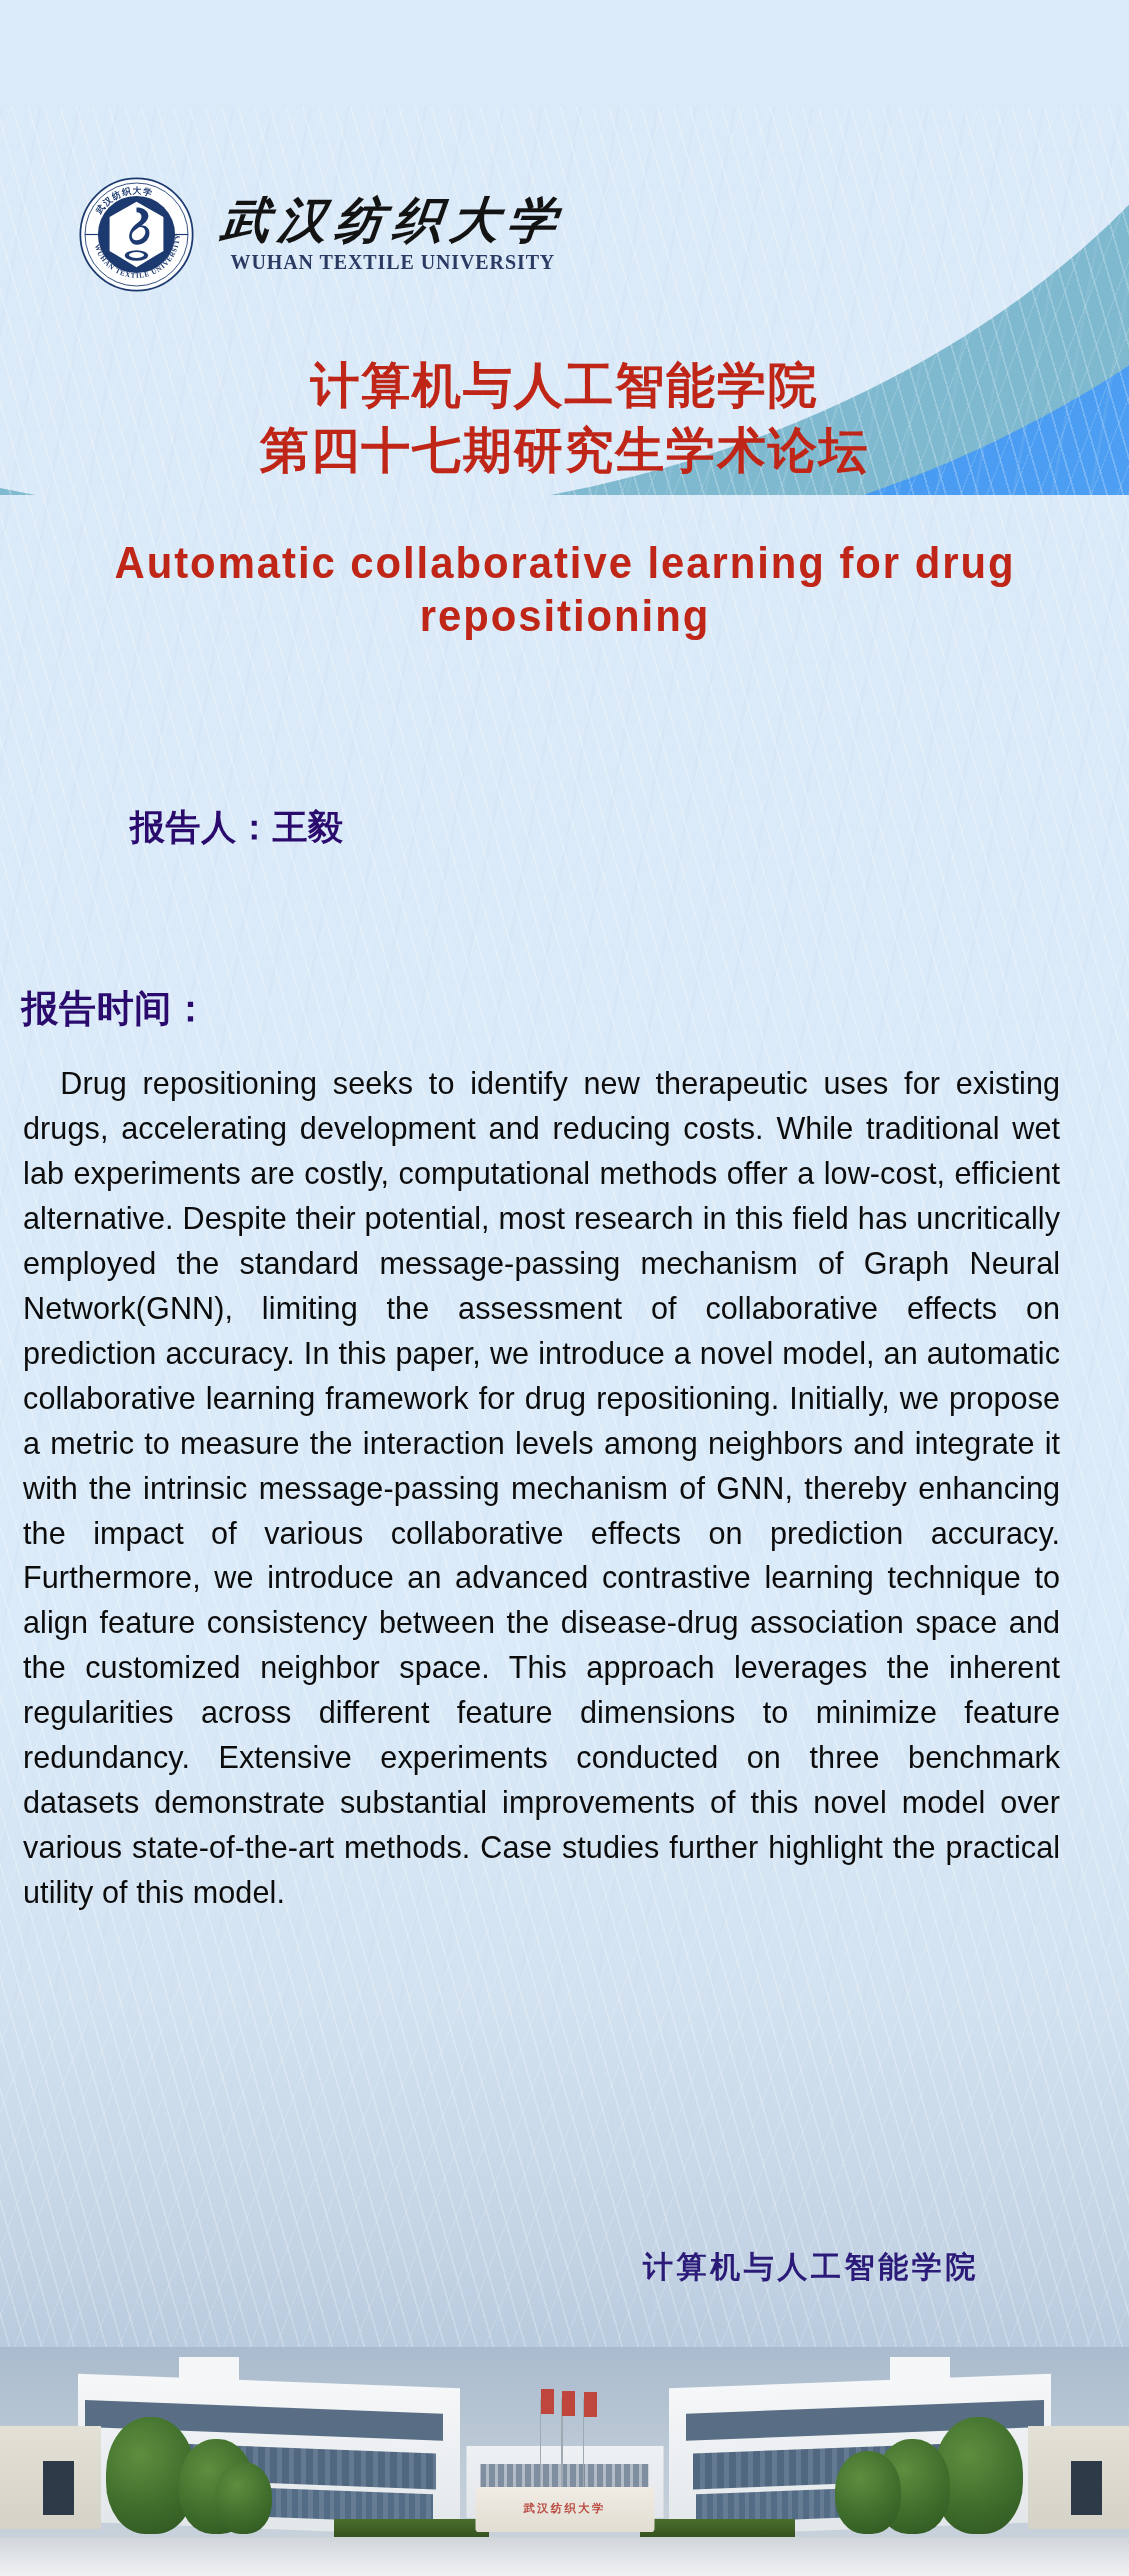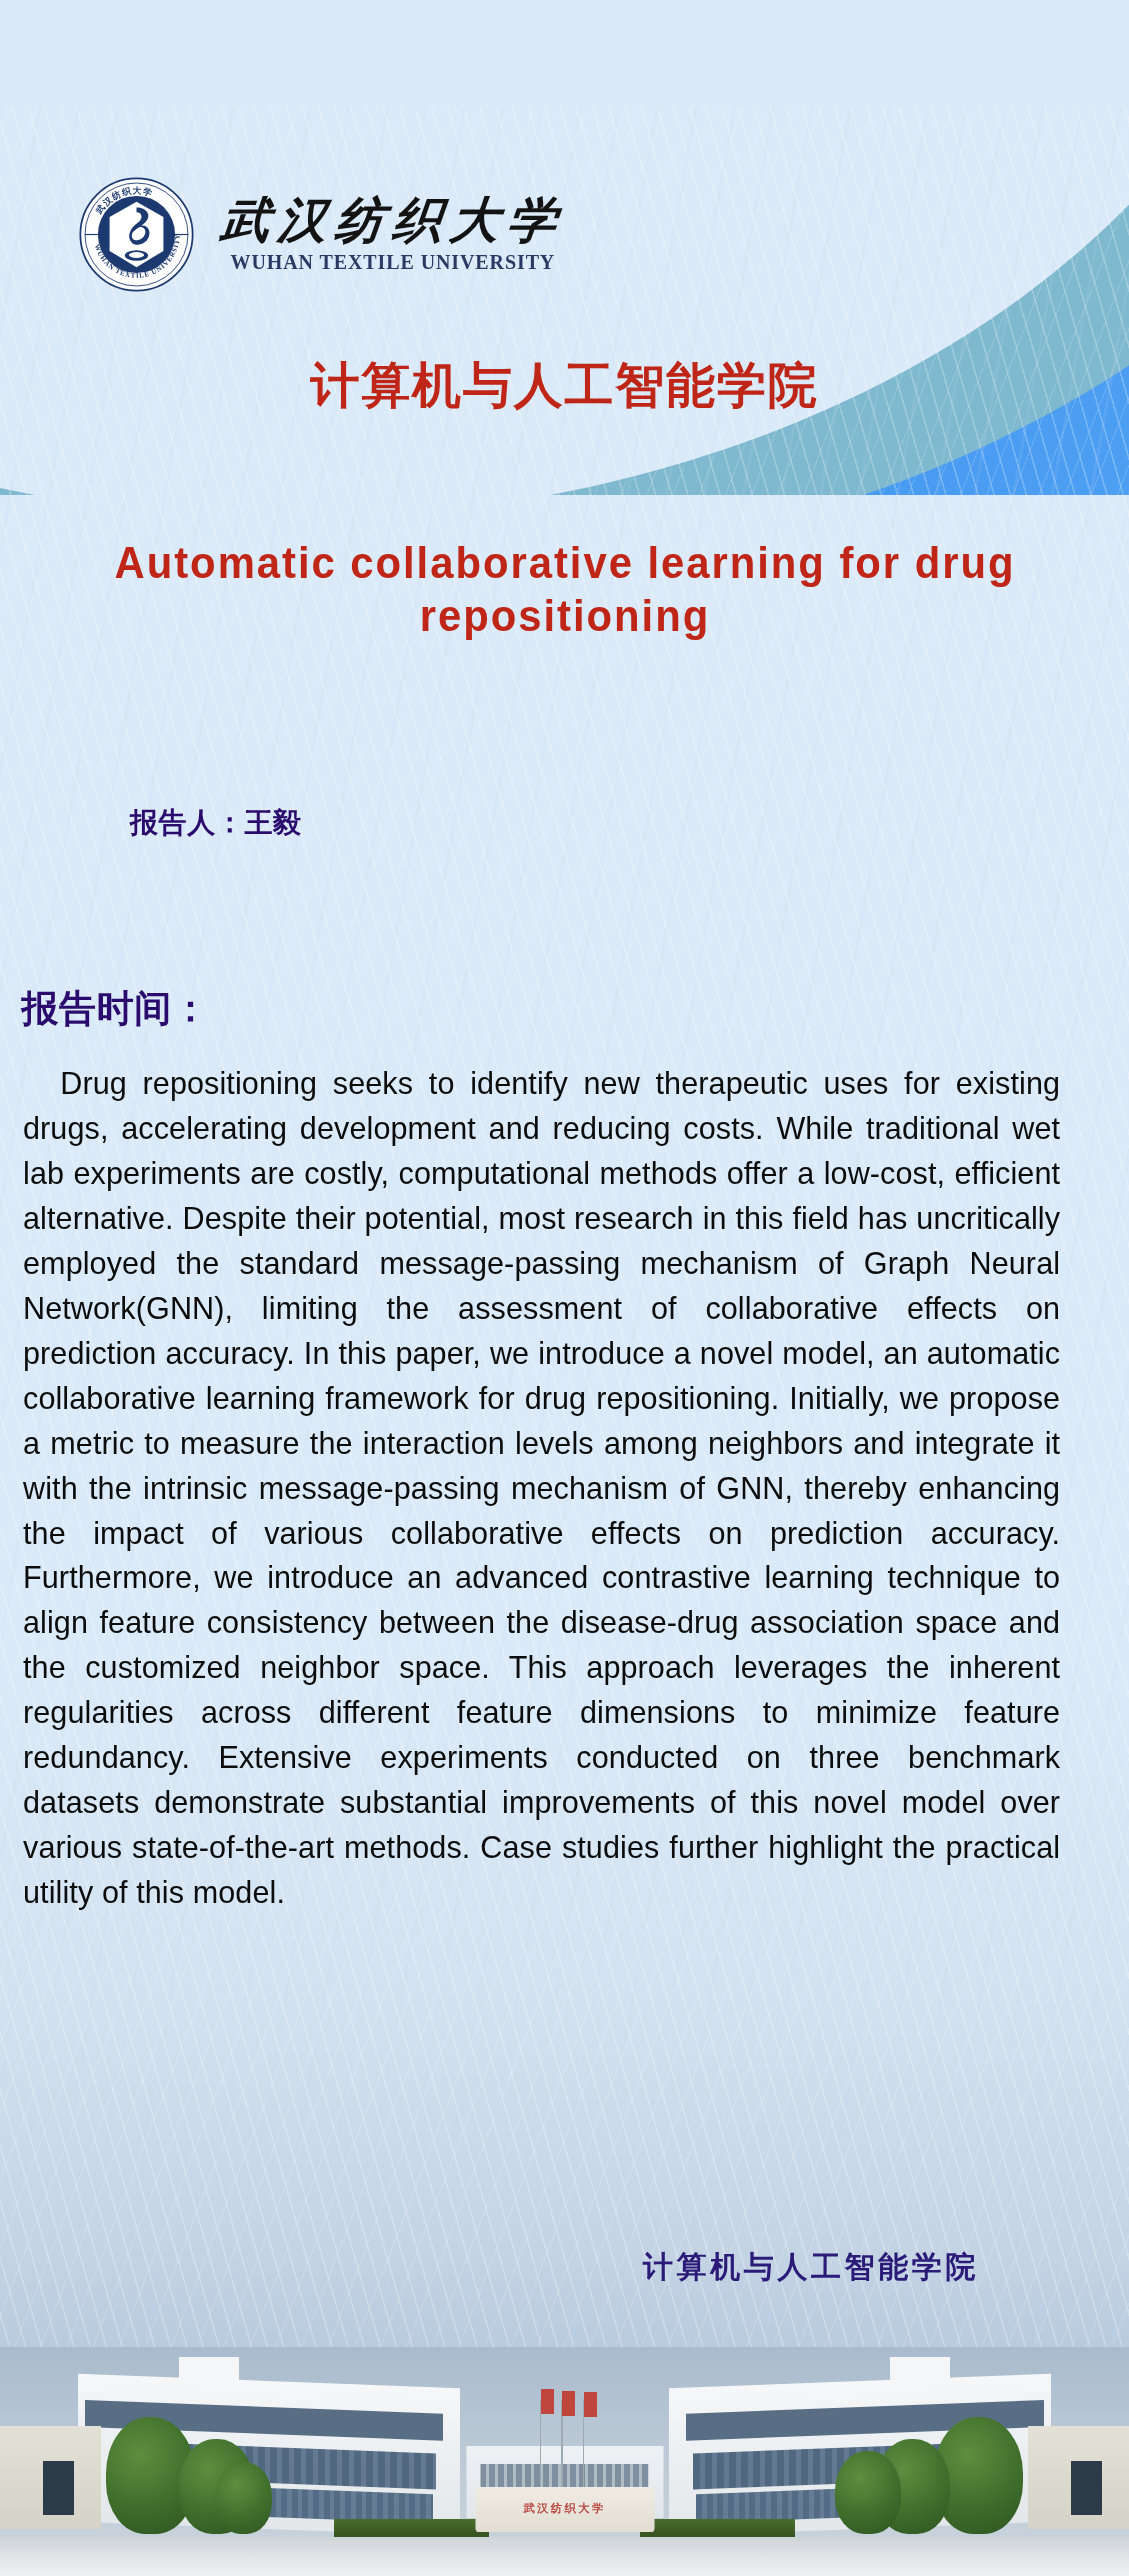--- a/index.html
+++ b/index.html
@@ -97,21 +97,21 @@
     font-weight:700; font-size:45px; line-height:1.17;
     letter-spacing:2.1px;
     transform:scaleX(.93);
   }
 
   
   .meta{
     position:absolute; left:130px;
     color:#2b0a6e; font-weight:700;
     font-family:"Liberation Sans", sans-serif;
-    font-size:28px; letter-spacing:0.6px; white-space:nowrap;
+    font-size:35px; letter-spacing:0.6px; white-space:nowrap;
   }
   .meta.speaker{ top:804px; }
   .meta.time{ top:877px; }
 
   .abstract-label{
     position:absolute; left:21.5px; top:984px;
     color:#2b0a6e; font-weight:700;
     font-family:"Liberation Sans", sans-serif;
     font-size:37px; letter-spacing:0.6px;
   }
@@ -278,20 +278,21 @@
         </text>
       </svg>
     </div>
     <div class="wordmark">
       <div class="cn">武汉纺织大学</div>
       <div class="en">WUHAN TEXTILE UNIVERSITY</div>
     </div>
   </div>
 
   <div class="cn-heading l1">计算机与人工智能学院</div>
+  <div class="cn-heading l2">第四十七期研究生学术论坛</div>
 
   <div class="en-title">Automatic collaborative learning for drug repositioning</div>
 
   <div class="meta speaker">报告人：王毅</div>
 
   <div class="abstract-label">报告时间：</div>
   <div class="abstract">Drug repositioning seeks to identify new therapeutic uses for existing drugs, accelerating development and reducing costs. While traditional wet lab experiments are costly, computational methods offer a low-cost, efficient alternative. Despite their potential, most research in this field has uncritically employed the standard message-passing mechanism of Graph Neural Network(GNN), limiting the assessment of collaborative effects on prediction accuracy. In this paper, we introduce a novel model, an automatic collaborative learning framework for drug repositioning. Initially, we propose a metric to measure the interaction levels among neighbors and integrate it with the intrinsic message-passing mechanism of GNN, thereby enhancing the impact of various collaborative effects on prediction accuracy. Furthermore, we introduce an advanced contrastive learning technique to align feature consistency between the disease-drug association space and the customized neighbor space. This approach leverages the inherent regularities across different feature dimensions to minimize feature redundancy. Extensive experiments conducted on three benchmark datasets demonstrate substantial improvements of this novel model over various state-of-the-art methods. Case studies further highlight the practical utility of this model.</div>
 
   <div class="footer-org">计算机与人工智能学院</div>
 

